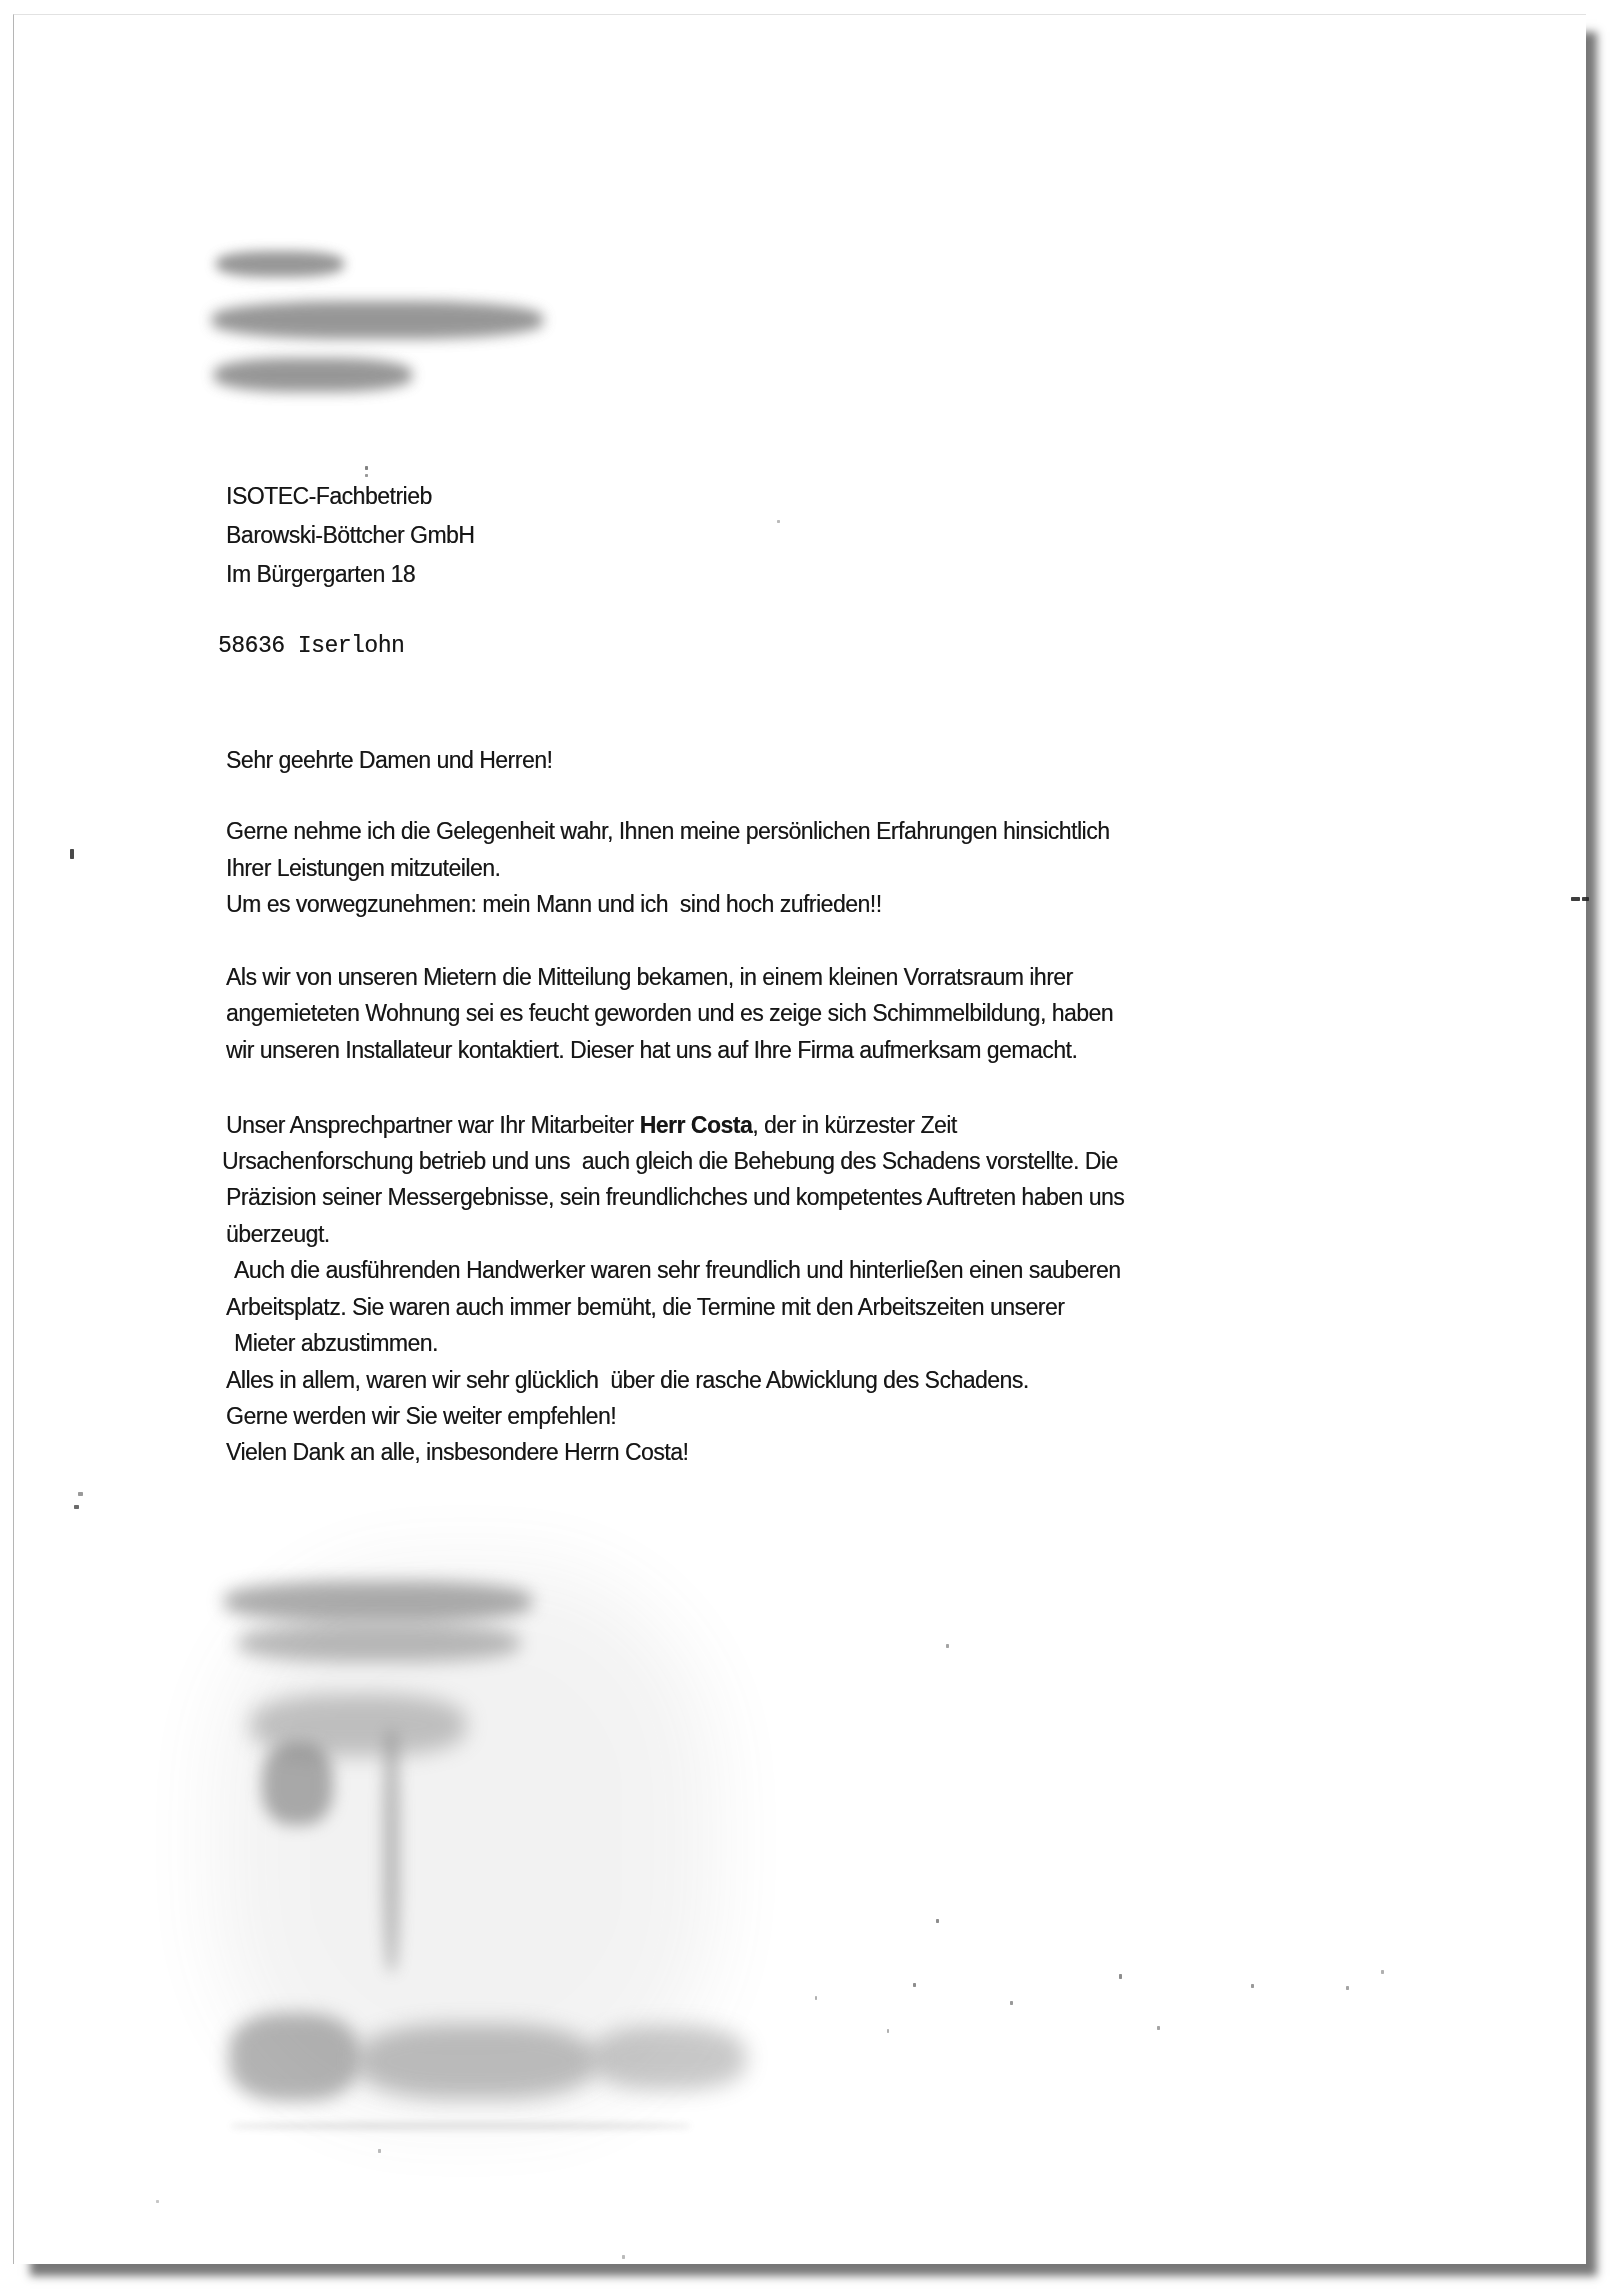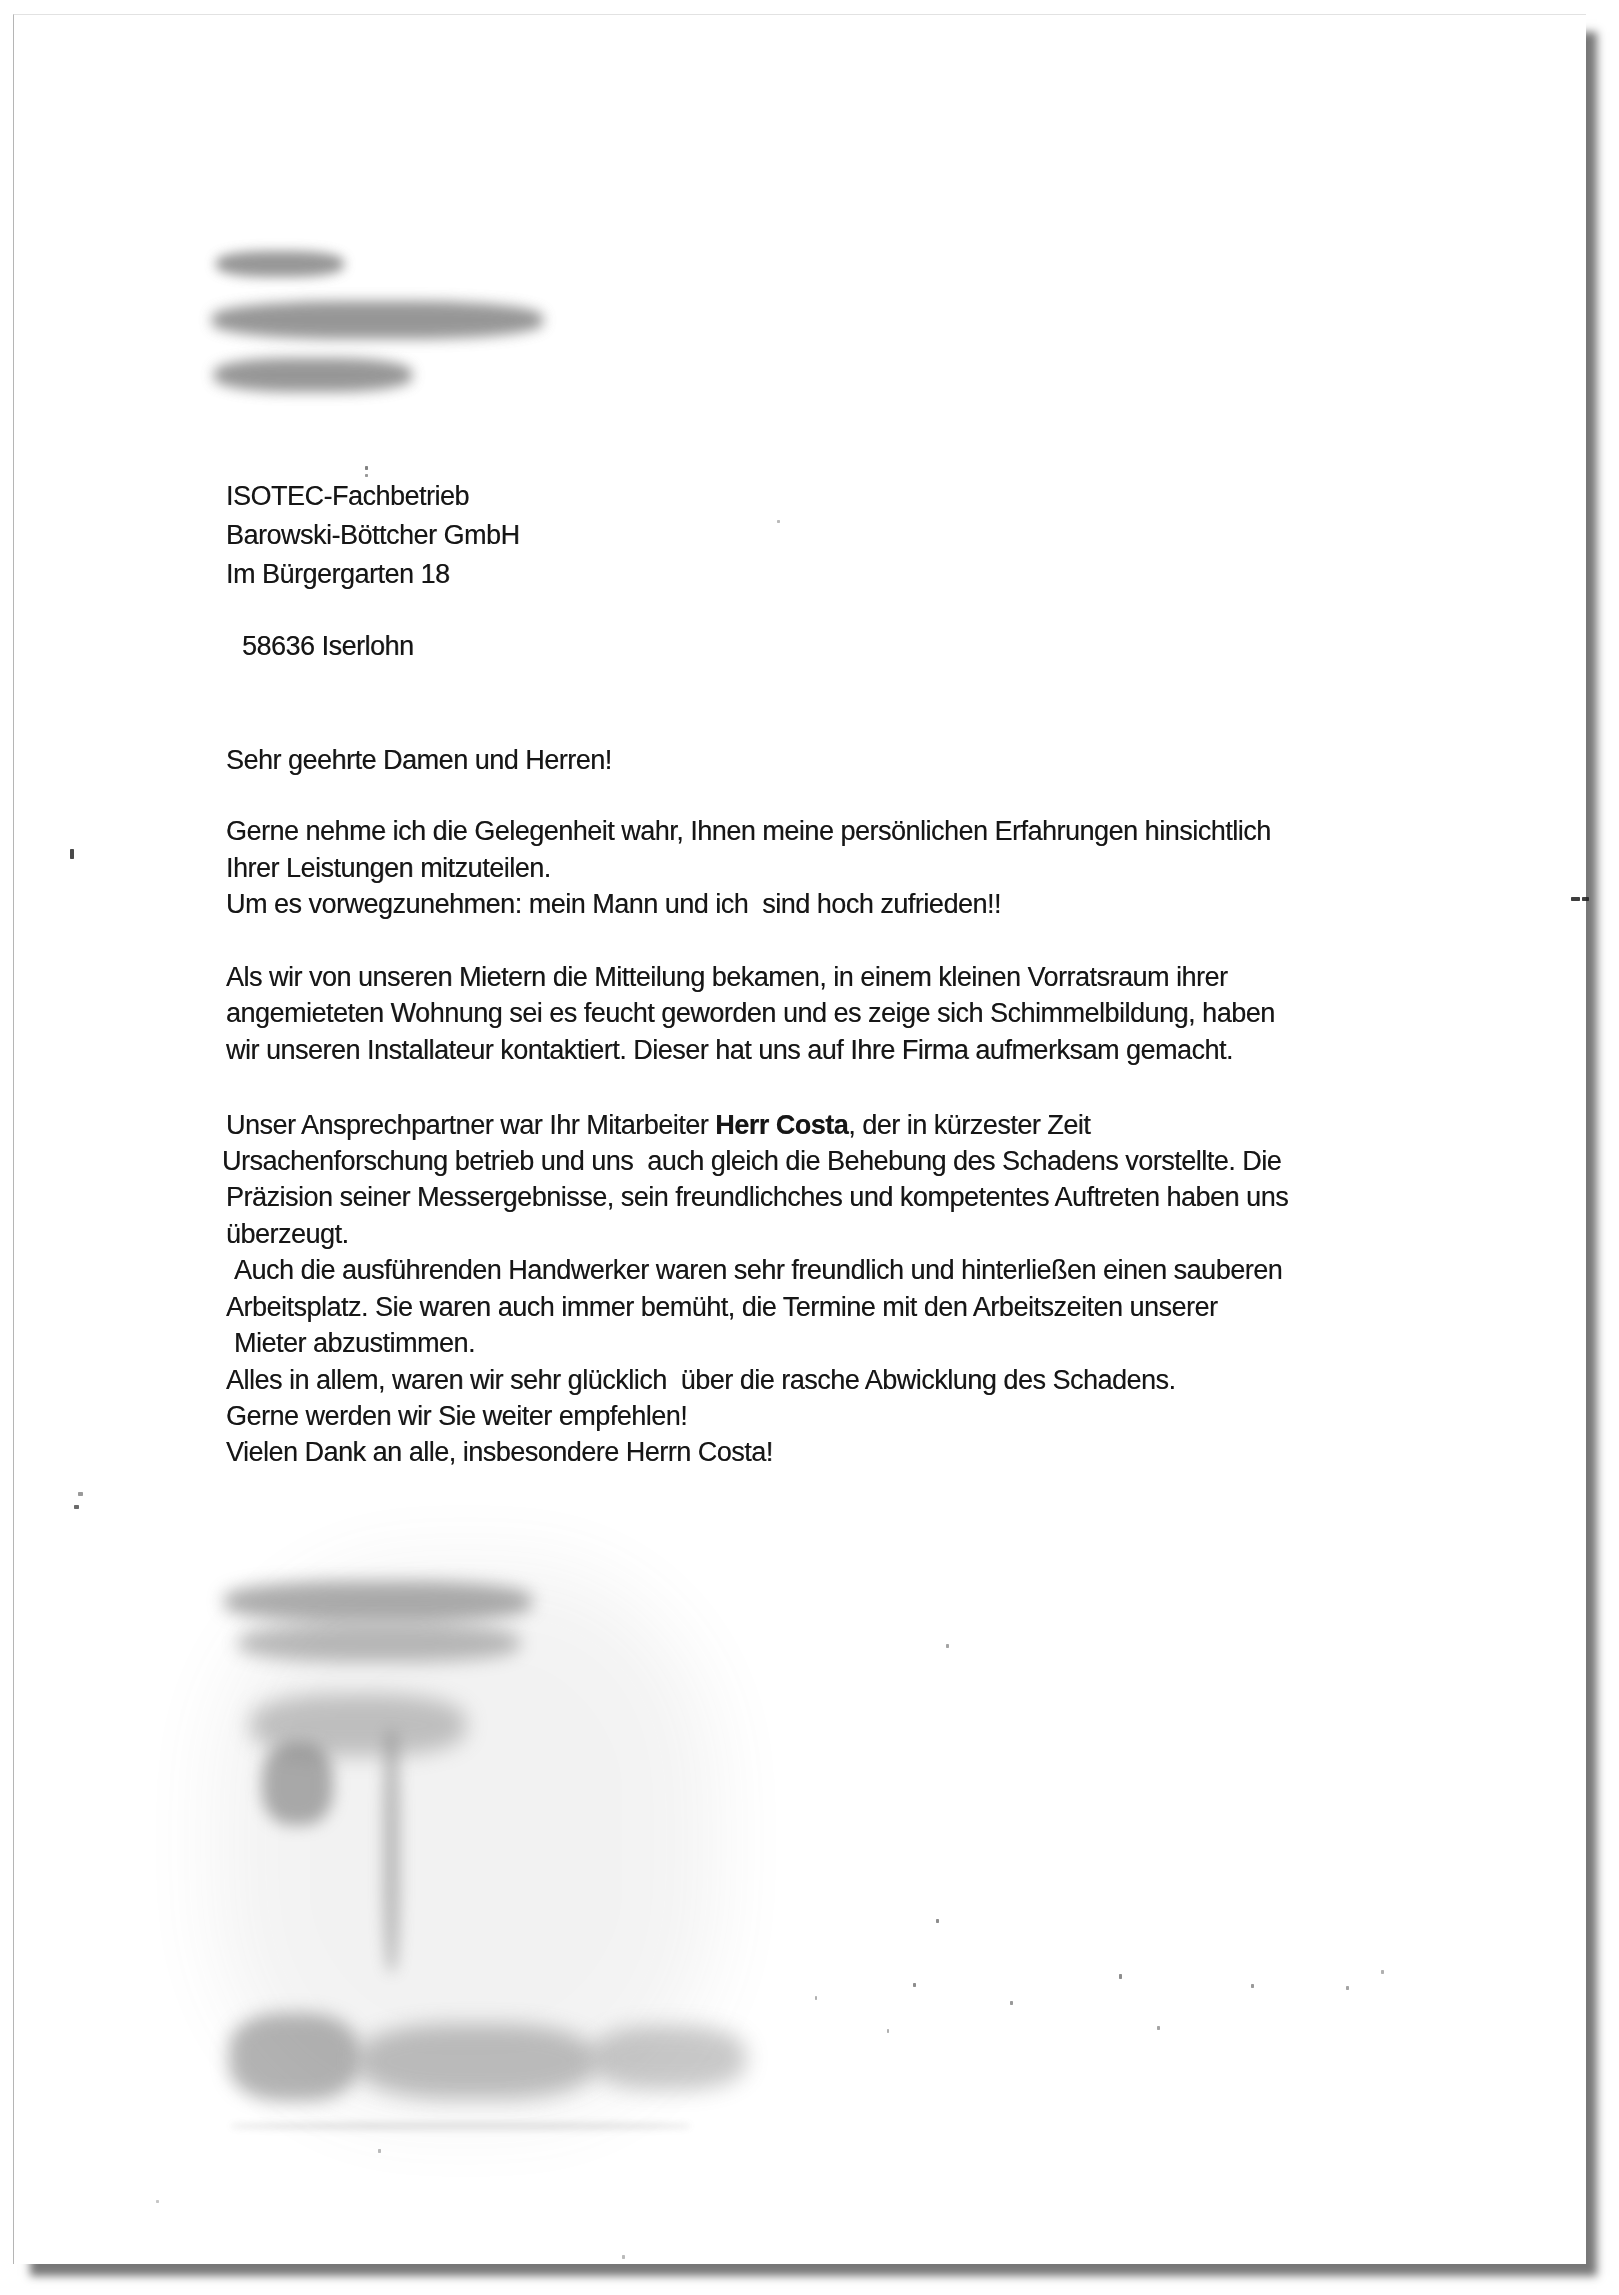--- a/index.html
+++ b/index.html
@@ -1,21 +1,21 @@
 <!DOCTYPE html>
 <html style="font-size:10.5px"><head>
 <meta charset="utf-8">
 <style>
   html,body{margin:0;padding:0;background:#ffffff;}
   .canvas{position:relative;width:1619px;height:2295px;background:#ffffff;overflow:hidden;
           font-family:"Liberation Sans", sans-serif;}
   .page{position:absolute;left:13px;top:14.4px;width:1572px;height:2249px;background:#ffffff;
         border-left:1.3px solid #b5b5b5;border-top:0.7px solid #e2e2e2;
         box-shadow:13.8px 15px 8.5px -3.3px rgba(35,35,35,0.62);}
-  .tline{position:absolute;white-space:pre;font-size:27px;line-height:34px;
+  .tline{position:absolute;white-space:pre;font-size:23px;line-height:34px;
          letter-spacing:-0.5px;color:#161616;
          text-shadow:0.3px 0.3px 0.5px rgba(0,0,0,0.5);}
   .tline .b{font-weight:bold;}
   .red{position:absolute;background:#6b6b6b;border-radius:40%;}
   .speck{position:absolute;background:#1c1c1c;border-radius:0.7px;}
 </style>
 </head>
 <body>
 
 <div class="canvas">
@@ -32,21 +32,21 @@
         <div class="red" style="left: 369px; top: 1715px; width: 17px; height: 242px; filter: blur(7.2px); opacity: 0.42;"></div>
         <div class="red" style="left: 215px; top: 1998px; width: 130px; height: 88px; filter: blur(9.2px); opacity: 0.5;"></div>
         <div class="red" style="left: 344px; top: 2009px; width: 237px; height: 75px; filter: blur(10.5px); opacity: 0.42;"></div>
         <div class="red" style="left: 578px; top: 2011px; width: 154px; height: 64px; filter: blur(10.5px); opacity: 0.36;"></div>
         <div class="red" style="left: 217px; top: 2107px; width: 459px; height: 7.9px; filter: blur(3.9px); opacity: 0.18;"></div>
       </div>
     <div id="lines-layer">
         <div class="tline" style="left: 212px; top: 464px;"><span>ISOTEC-Fachbetrieb</span></div>
         <div class="tline" style="left: 212px; top: 503px;"><span>Barowski-Böttcher GmbH</span></div>
         <div class="tline" style="left: 212px; top: 542px;"><span>Im Bürgergarten 18</span></div>
-        <div class="tline" style="left: 228px; top: 614px;"><span>58636 Iserlohn</span></div>
+        <div class="tline" style="left: 204px; top: 614px; font-family: Liberation Mono, monospace;"><span>58636 Iserlohn</span></div>
         <div class="tline" style="left: 212px; top: 728px;"><span>Sehr geehrte Damen und Herren!</span></div>
         <div class="tline" style="left: 212px; top: 799px;"><span>Gerne nehme ich die Gelegenheit wahr, Ihnen meine persönlichen Erfahrungen hinsichtlich</span></div>
         <div class="tline" style="left: 212px; top: 836px;"><span>Ihrer Leistungen mitzuteilen.</span></div>
         <div class="tline" style="left: 212px; top: 872px;"><span>Um es vorwegzunehmen: mein Mann und ich  sind hoch zufrieden!!</span></div>
         <div class="tline" style="left: 212px; top: 945px;"><span>Als wir von unseren Mietern die Mitteilung bekamen, in einem kleinen Vorratsraum ihrer</span></div>
         <div class="tline" style="left: 212px; top: 981px; text-align: center;"><span>angemieteten Wohnung sei es feucht geworden und es zeige sich Schimmelbildung, haben</span></div>
         <div class="tline" style="left: 212px; top: 1018px;"><span>wir unseren Installateur kontaktiert. Dieser hat uns auf Ihre Firma aufmerksam gemacht.</span></div>
         <div class="tline" style="left: 212px; top: 1093px;"><span>Unser Ansprechpartner war Ihr Mitarbeiter </span><span class="b">Herr Costa</span><span>, der in kürzester Zeit</span></div>
         <div class="tline" style="left: 208px; top: 1129px;"><span>Ursachenforschung betrieb und uns  auch gleich die Behebung des Schadens vorstellte. Die</span></div>
         <div class="tline" style="left: 212px; top: 1165px;"><span>Präzision seiner Messergebnisse, sein freundlichches und kompetentes Auftreten haben uns</span></div>

